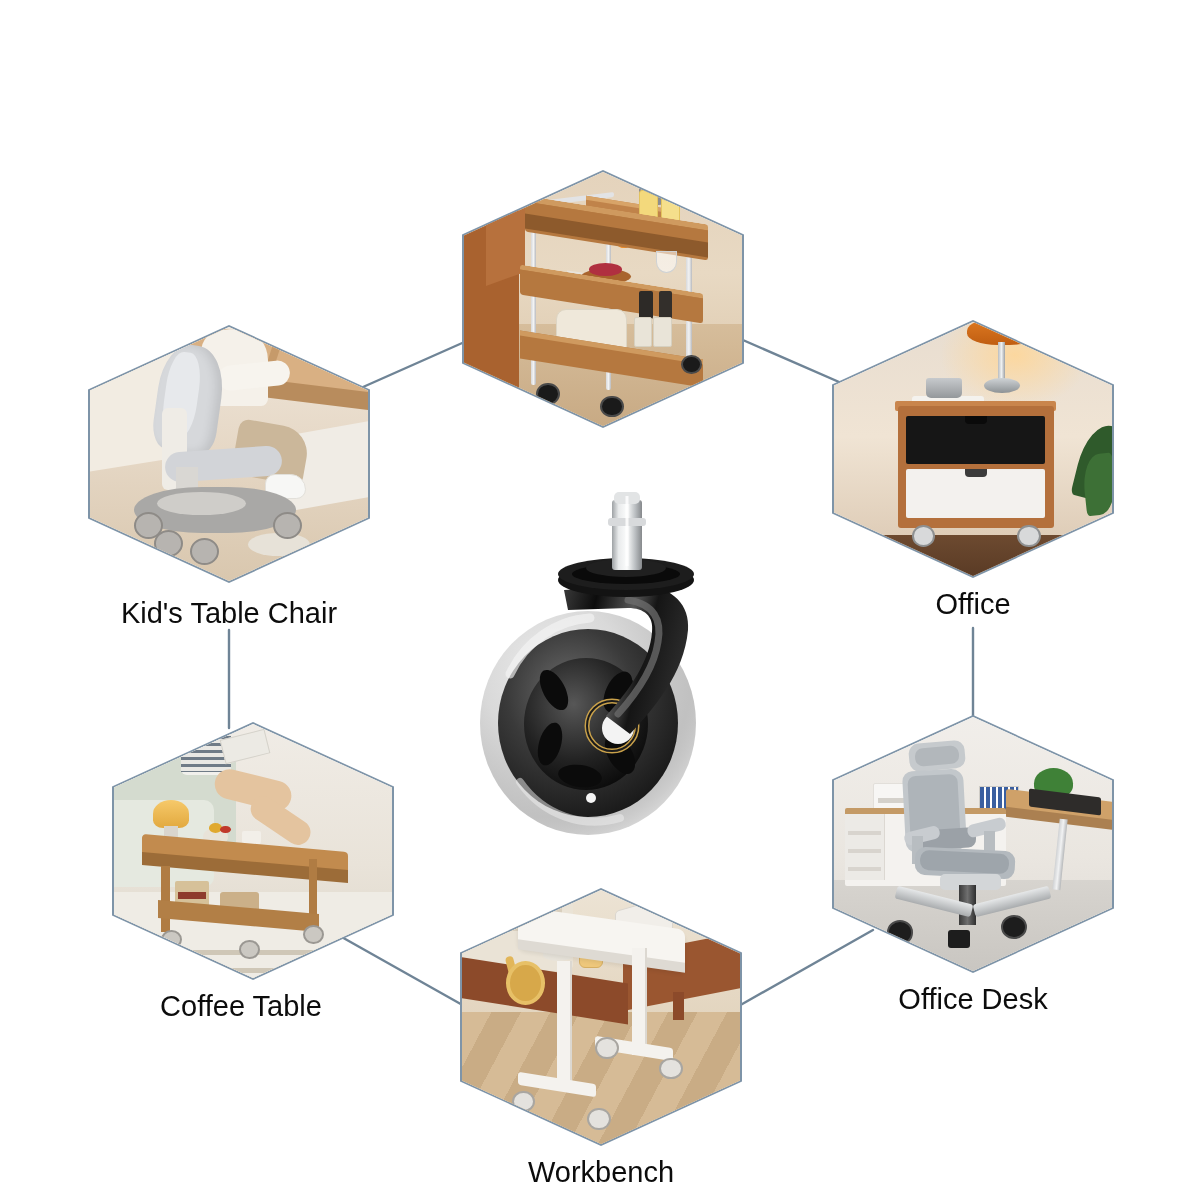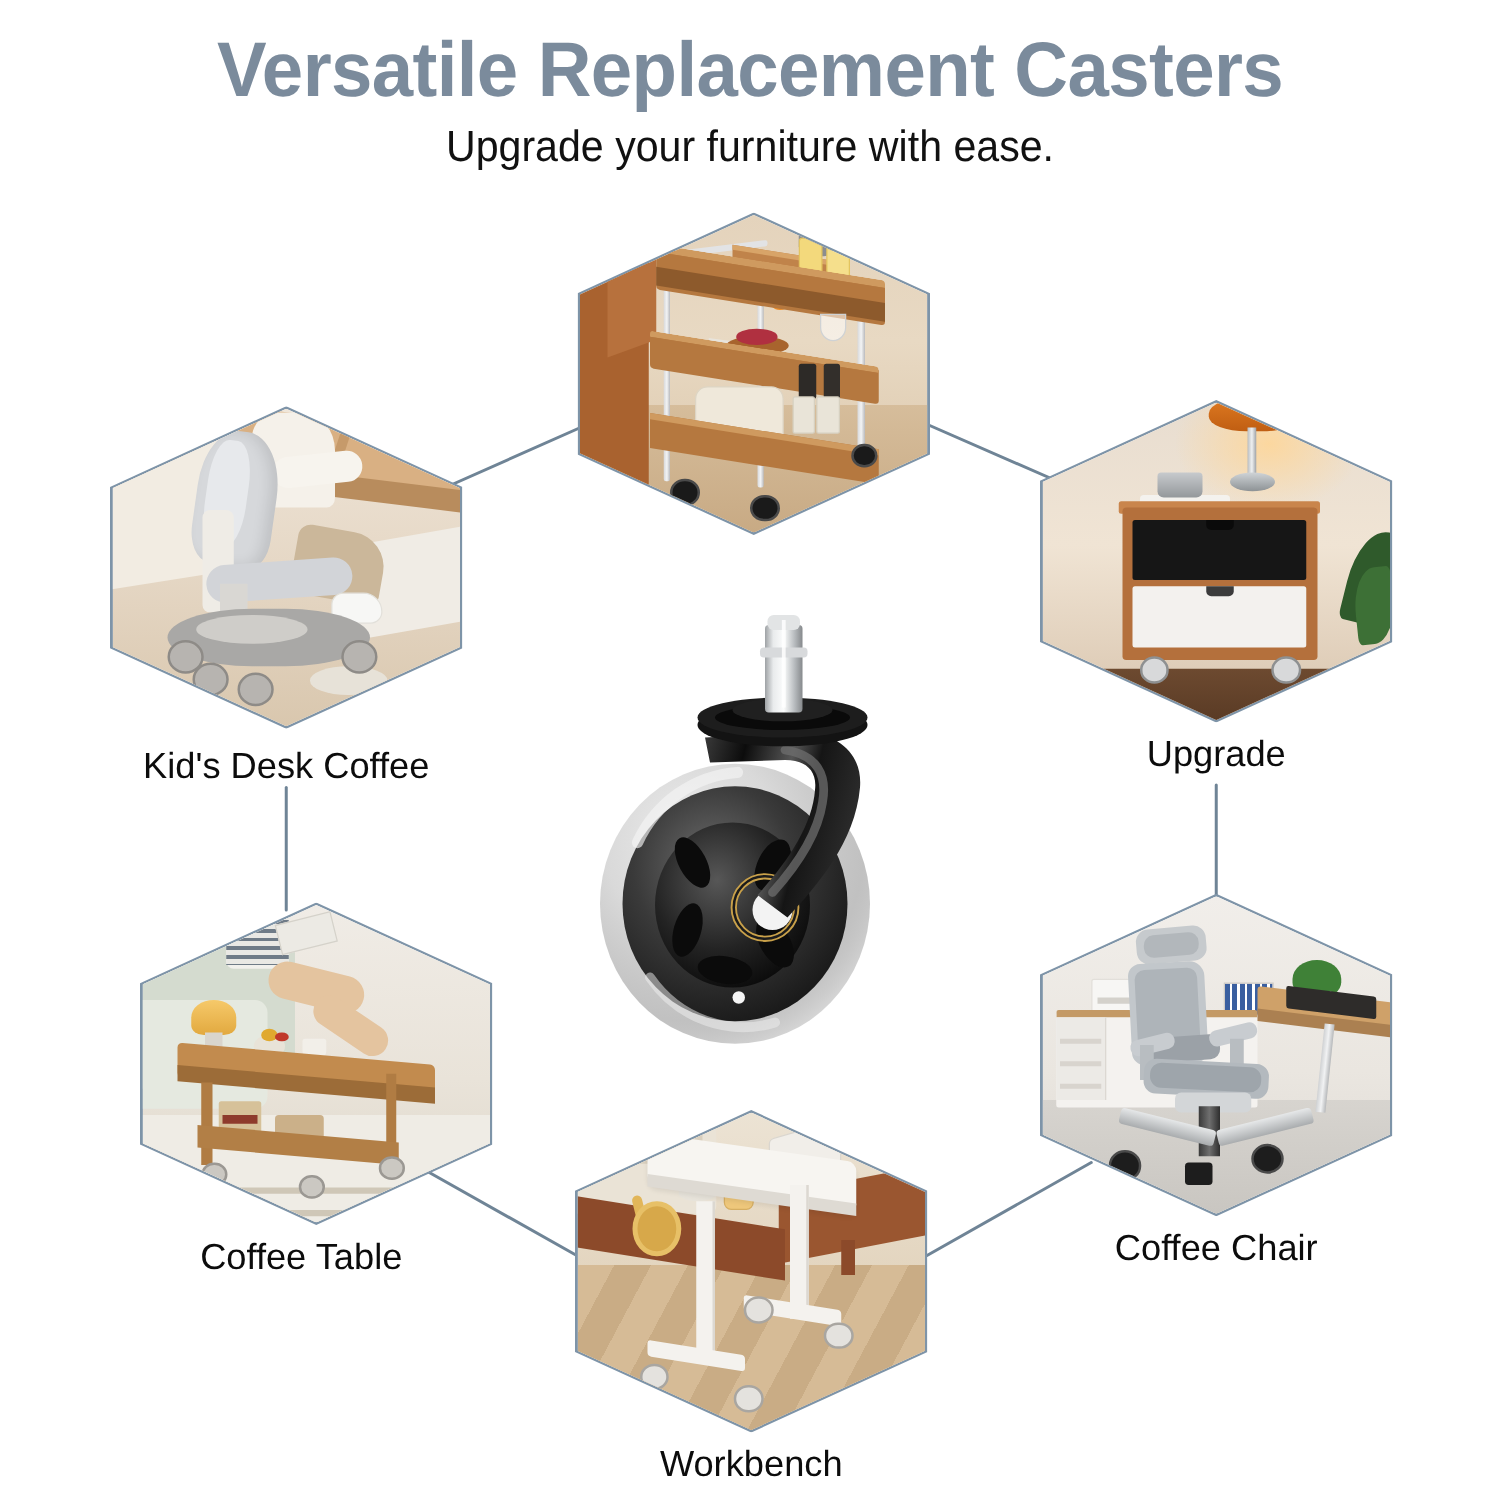--- a/index.html
+++ b/index.html
@@ -277,24 +277,20 @@
   .oc-starR  { position:absolute; left:50%; top:70%; width:28%; height:5%; background:linear-gradient(#e6e8e9,#a9acae); transform:rotate(-14deg); border-radius:3px;}
   .oc-ow1    { position:absolute; left:19%; top:80%; width:8%; height:8%; background:#1d1d1d; border-radius:50%; border:2px solid #4a4a4a;}
   .oc-ow2    { position:absolute; left:60%; top:78%; width:8%; height:8%; background:#1d1d1d; border-radius:50%; border:2px solid #4a4a4a;}
   .oc-ow3    { position:absolute; left:41%; top:84%; width:8%; height:7%; background:#1d1d1d; border-radius:3px;}
 </style>
 </head>
 <body>
 
 <div id="page">
 
-  <div id="header">
-    <h1 id="main-title">Versatile Replacement Casters</h1>
-    <p id="subtitle">Upgrade your furniture with ease.</p>
-  </div>
 
   <svg id="connectors" viewBox="0 0 1200 1200" width="1200" height="1200">
     <g stroke="#6f8496" stroke-width="2.4" fill="none" stroke-linecap="round">
 
       <line x1="345" y1="395" x2="487" y2="332"></line>
 
       <line x1="720" y1="330" x2="862" y2="392"></line>
 
       <line x1="229" y1="630" x2="229" y2="728"></line>
 
@@ -330,21 +326,21 @@
             <div class="kid-base2"></div>
             <div class="kid-foot"></div>
             <div class="kid-w1"></div>
               <div class="kid-w2"></div>
             <div class="kid-w3"></div>
               <div class="kid-w4"></div>
           </div>
         </div>
       </div>
     </div>
-    <div class="node-label" style="top:272px;">Kid's Desk Coffee</div>
+    <div class="node-label" style="top:272px;">Kid's Table Chair</div>
   </div>
 
   <div class="node" style="left:462px; top:170px; width:282px; height:258px;">
     <div class="hex-wrap" style="height:258px;">
       <div class="hex-outer">
         <div class="hex-inner">
           <div class="scene">
             <div class="cart-bg"></div>
             <div class="cart-floor"></div>
             <div class="cart-wallw"></div>
@@ -401,21 +397,21 @@
             <div class="cab-d1"></div>
               <div class="cab-h1"></div>
             <div class="cab-d2"></div>
               <div class="cab-h2"></div>
             <div class="cab-w1"></div>
               <div class="cab-w2"></div>
           </div>
         </div>
       </div>
     </div>
-    <div class="node-label" style="top:268px;">Upgrade</div>
+    <div class="node-label" style="top:268px;">Office</div>
   </div>
 
   <div class="node" style="left:88px; top:722px; width:282px; height:258px;padding-left:24px;">
     <div class="hex-wrap" style="height:258px;">
       <div class="hex-outer">
         <div class="hex-inner">
           <div class="scene">
             <div class="cof-bg"></div>
             <div class="cof-rug"></div>
             <div class="cof-rugl1"></div>
@@ -524,21 +520,21 @@
             <div class="oc-gas"></div>
             <div class="oc-starL"></div>
               <div class="oc-starR"></div>
             <div class="oc-ow1"></div>
               <div class="oc-ow2"></div>
               <div class="oc-ow3"></div>
           </div>
         </div>
       </div>
     </div>
-    <div class="node-label" style="top:268px;">Coffee Chair</div>
+    <div class="node-label" style="top:268px;">Office Desk</div>
   </div>
 
   <svg id="center-caster" viewBox="0 0 268 378" width="268" height="378">
     <defs>
       <linearGradient id="stemGrad" x1="0" y1="0" x2="1" y2="0">
         <stop offset="0%" stop-color="#9ea2a5"></stop>
         <stop offset="22%" stop-color="#e9ebec"></stop>
         <stop offset="50%" stop-color="#fbfcfc"></stop>
         <stop offset="78%" stop-color="#b9bdc0"></stop>
         <stop offset="100%" stop-color="#86898c"></stop>

